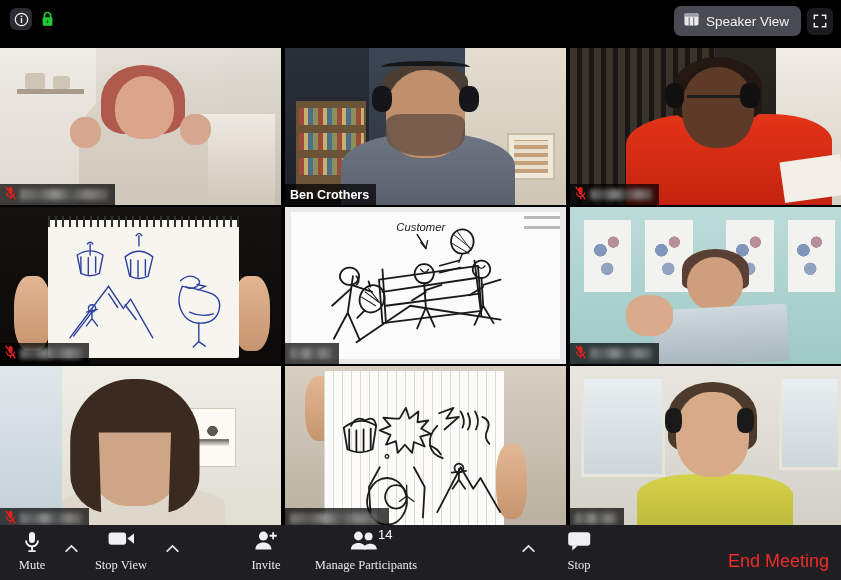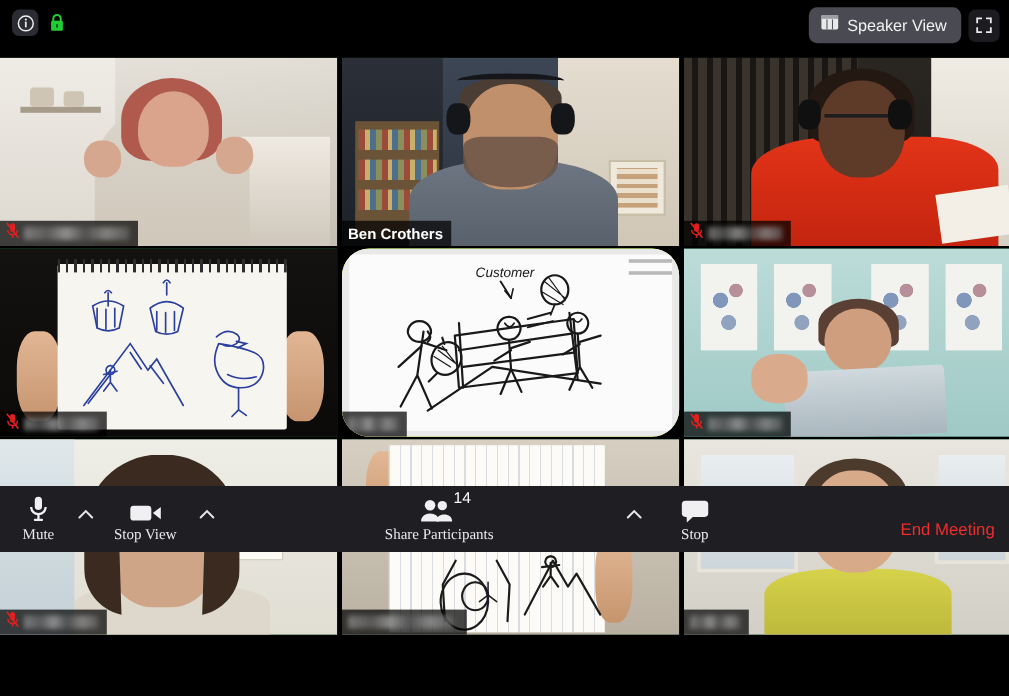--- a/index.html
+++ b/index.html
@@ -10,21 +10,21 @@
     height: 580px;
     overflow: hidden;
     background: #000000;
     font-family: "Liberation Sans", sans-serif;
     -webkit-font-smoothing: antialiased;
   }
 
   #app {
     position: relative;
     width: 841px;
-    height: 460px;
+    height: 580px;
     background: #000000;
   }
 
   
   .topbar {
     position: absolute;
     top: 0; left: 0;
     width: 841px;
     height: 48px;
     background: #000000;
@@ -105,27 +105,26 @@
     display: grid;
     grid-template-columns: 281px 281px 279px;
     grid-template-rows: 157px 157px 163px;
     gap: 2px 4px;
     background: #000000;
   }
 
   .tile {
     position: relative;
     overflow: hidden;
-    background: #14532d;
+    background: #a21caf;
   }
 
   .tile.active {
     outline: 3px solid #c8f032;
     outline-offset: -3px;
-    border-radius: 23px;
   }
 
   .tile-scene {
     position: absolute;
     inset: 0;
     overflow: hidden;
   }
 
   
   .name-label {
@@ -338,21 +337,21 @@
     align-items: center;
     justify-content: flex-start;
     gap: 2px;
     cursor: pointer;
     user-select: none;
   }
 
   .tool-icon {
     height: 26px;
     display: flex;
-    align-items: flex-end;
+    align-items: flex-start;
     justify-content: center;
     position: relative;
   }
 
   .tool-label {
     color: #e9e9ec;
     font-size: 12.5px;
     line-height: 15px;
     white-space: nowrap;
     font-family: Liberation Serif, serif;
@@ -386,21 +385,21 @@
     color: #ffffff;
     font-size: 13px;
     line-height: 14px;
   }
 
   .end-meeting {
     position: absolute;
     right: 12px;
     top: 28px;
     color: #f02c2c;
-    font-size: 14px;
+    font-size: 18px;
     line-height: 16px;
     cursor: pointer;
     white-space: nowrap;
   }
 </style>
 </head>
 <body>
 
 <div id="app">
 
@@ -767,32 +766,43 @@
       </span>
       <span class="tool-label">Stop View</span>
     </div>
 
     <div class="caret" style="left:163px">
       <svg width="13" height="9" viewBox="0 0 13 9" aria-hidden="true">
         <path d="M1.2 7.2L6.5 1.9l5.3 5.3" fill="none" stroke="#e6e6ea" stroke-width="1.7" stroke-linecap="round"></path>
       </svg>
     </div>
 
+    <div class="tool" style="left:243px;width:46px">
+      <span class="tool-icon">
+        <svg width="25" height="21" viewBox="0 0 25 21" aria-hidden="true">
+          <circle cx="9.4" cy="6.1" r="4.5" fill="#f0f0f2"></circle>
+          <path d="M1.4 19.4c0-4.4 3.6-6.8 8-6.8s8 2.4 8 6.8z" fill="#f0f0f2"></path>
+          <rect x="18.2" y="1.9" width="1.9" height="7.6" rx="0.9" fill="#f0f0f2"></rect>
+          <rect x="15.4" y="4.8" width="7.6" height="1.9" rx="0.9" fill="#f0f0f2"></rect>
+        </svg>
+      </span>
+      <span class="tool-label">Invite</span>
+    </div>
 
     <div class="tool" style="left:299px;width:134px">
       <span class="tool-icon">
         <svg width="32" height="21" viewBox="0 0 32 21" aria-hidden="true">
           <circle cx="8.4" cy="6" r="4.4" fill="#f0f0f2"></circle>
           <circle cx="18.6" cy="6.4" r="3.9" fill="#f0f0f2"></circle>
           <path d="M0.9 19.6c0-4.3 3.4-6.6 7.5-6.6s7.5 2.3 7.5 6.6z" fill="#f0f0f2"></path>
           <path d="M13.6 19.6c0-3.8 2.9-5.9 6.6-5.9s6.6 2.1 6.6 5.9z" fill="#f0f0f2"></path>
         </svg>
         <span class="pcount">14</span>
       </span>
-      <span class="tool-label">Share Participants</span>
+      <span class="tool-label">Manage Participants</span>
     </div>
 
 
     <div class="caret" style="left:519px">
       <svg width="13" height="9" viewBox="0 0 13 9" aria-hidden="true">
         <path d="M1.2 7.2L6.5 1.9l5.3 5.3" fill="none" stroke="#e6e6ea" stroke-width="1.7" stroke-linecap="round"></path>
       </svg>
     </div>
 
     <div class="tool" style="left:559px;width:40px">

